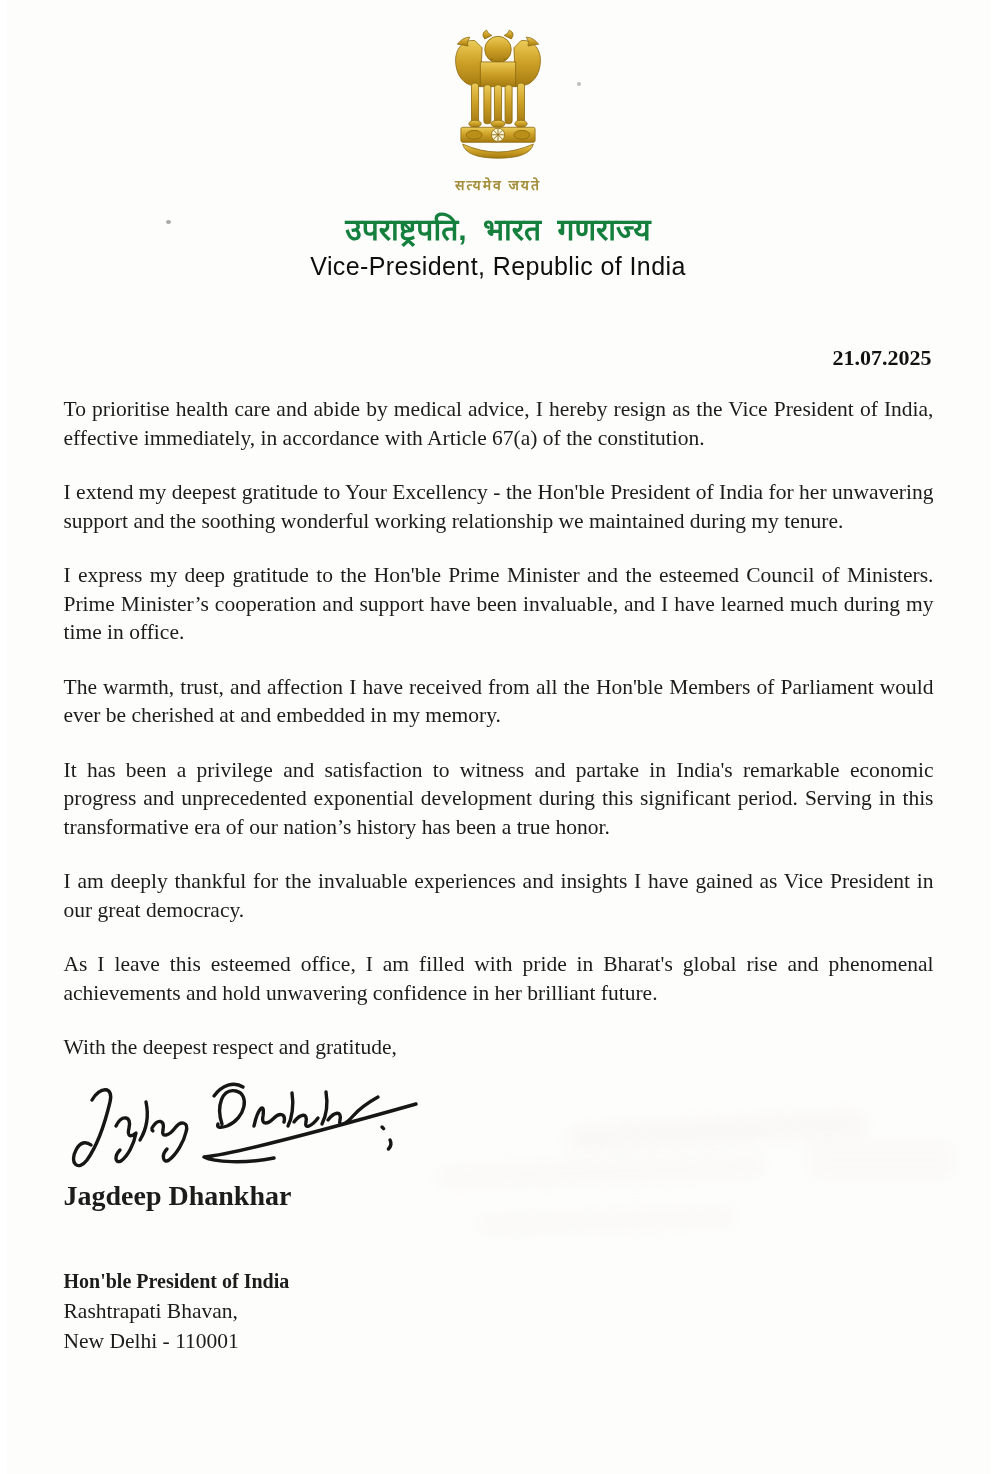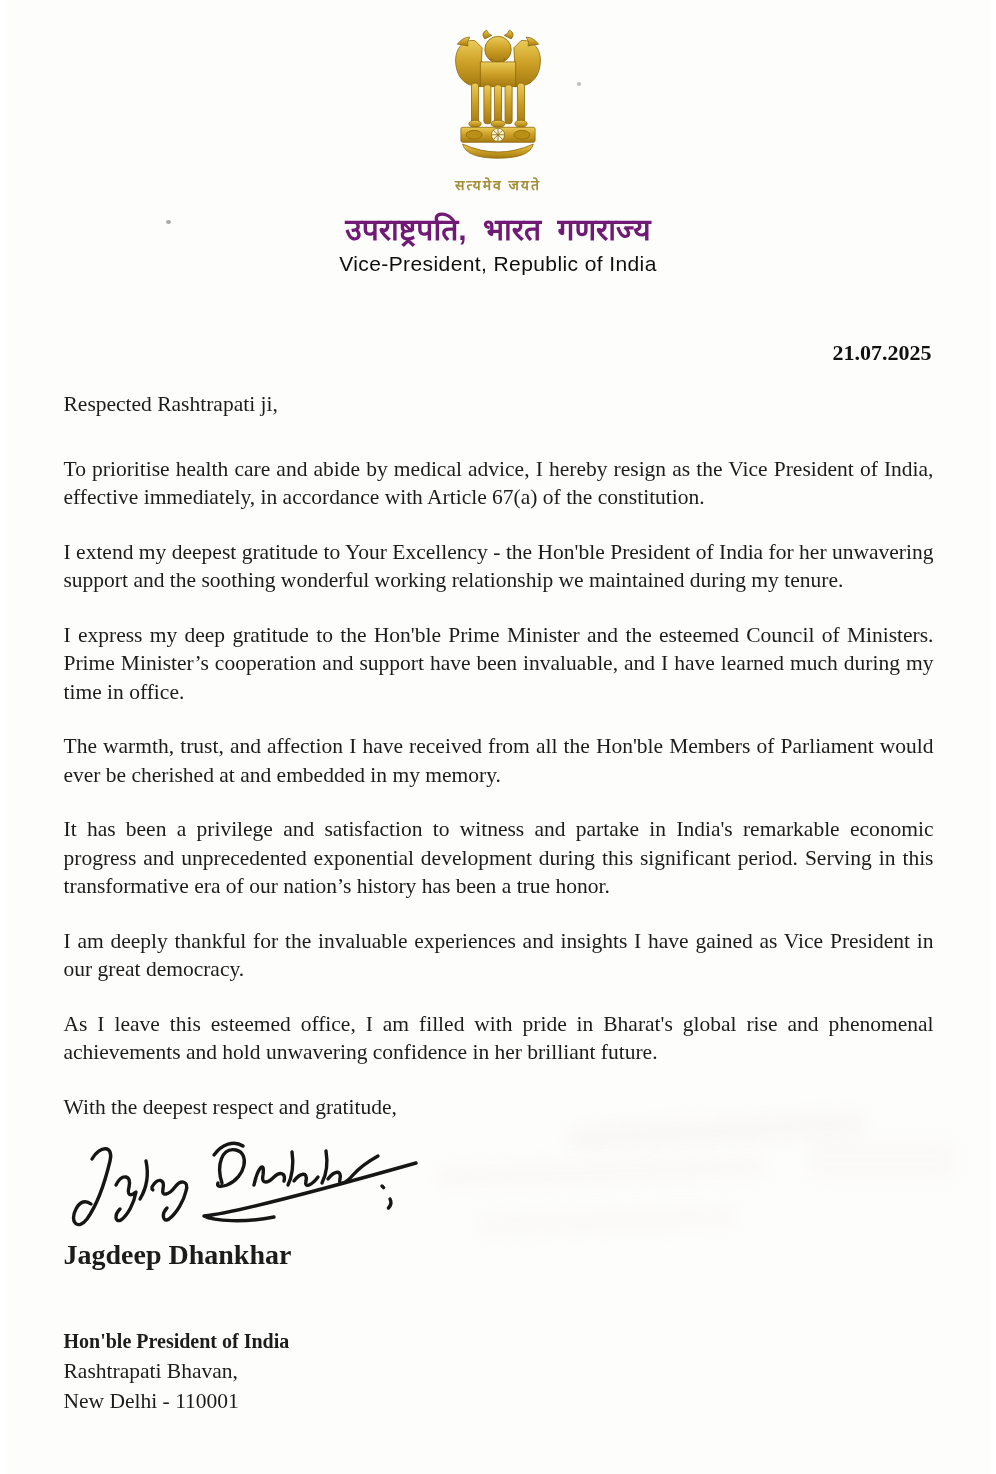--- a/index.html
+++ b/index.html
@@ -25,28 +25,28 @@
     color: #9a8226;
     letter-spacing: 2px;
     filter: blur(0.6px);
     opacity: 0.9;
   }
   .title-hindi {
     margin-top: 14px;
     font-family: "Liberation Sans", sans-serif;
     font-size: 30px;
     font-weight: 600;
-    color: #701a75;
+    color: #15803d;
     word-spacing: 8px;
     filter: blur(0.2px);
   }
   .title-english {
     margin-top: 3px;
     font-family: "Liberation Sans", sans-serif;
-    font-size: 21px;
+    font-size: 25px;
     font-weight: 500;
     color: #0e0e0e;
     letter-spacing: 0.4px;
     filter: blur(0.2px);
   }
 
   
   .date-row {
     margin-top: 64px;
     padding-right: 58px;
@@ -156,21 +156,20 @@
       </svg>
     </div>
     <div class="motto">सत्यमेव जयते</div>
     <div class="title-hindi">उपराष्ट्रपति, भारत गणराज्य</div>
     <div class="title-english">Vice-President, Republic of India</div>
   </header>
 
   <div class="date-row">21.07.2025</div>
 
   <main class="letter-body">
-    <p class="salutation">Respected Rashtrapati ji,</p>
 
     <div class="paragraphs">
         <p>To prioritise health care and abide by medical advice, I hereby resign as the Vice President of India, effective immediately, in accordance with Article 67(a) of the constitution.</p>
         <p>I extend my deepest gratitude to Your Excellency - the Hon'ble President of India for her unwavering support and the soothing wonderful working relationship we maintained during my tenure.</p>
         <p>I express my deep gratitude to the Hon'ble Prime Minister and the esteemed Council of Ministers. Prime Minister’s cooperation and support have been invaluable, and I have learned much during my time in office.</p>
         <p>The warmth, trust, and affection I have received from all the Hon'ble Members of Parliament would ever be cherished at and embedded in my memory.</p>
         <p>It has been a privilege and satisfaction to witness and partake in India's remarkable economic progress and unprecedented exponential development during this significant period. Serving in this transformative era of our nation’s history has been a true honor.</p>
         <p>I am deeply thankful for the invaluable experiences and insights I have gained as Vice President in our great democracy.</p>
         <p>As I leave this esteemed office, I am filled with pride in Bharat's global rise and phenomenal achievements and hold unwavering confidence in her brilliant future.</p>
       </div>

